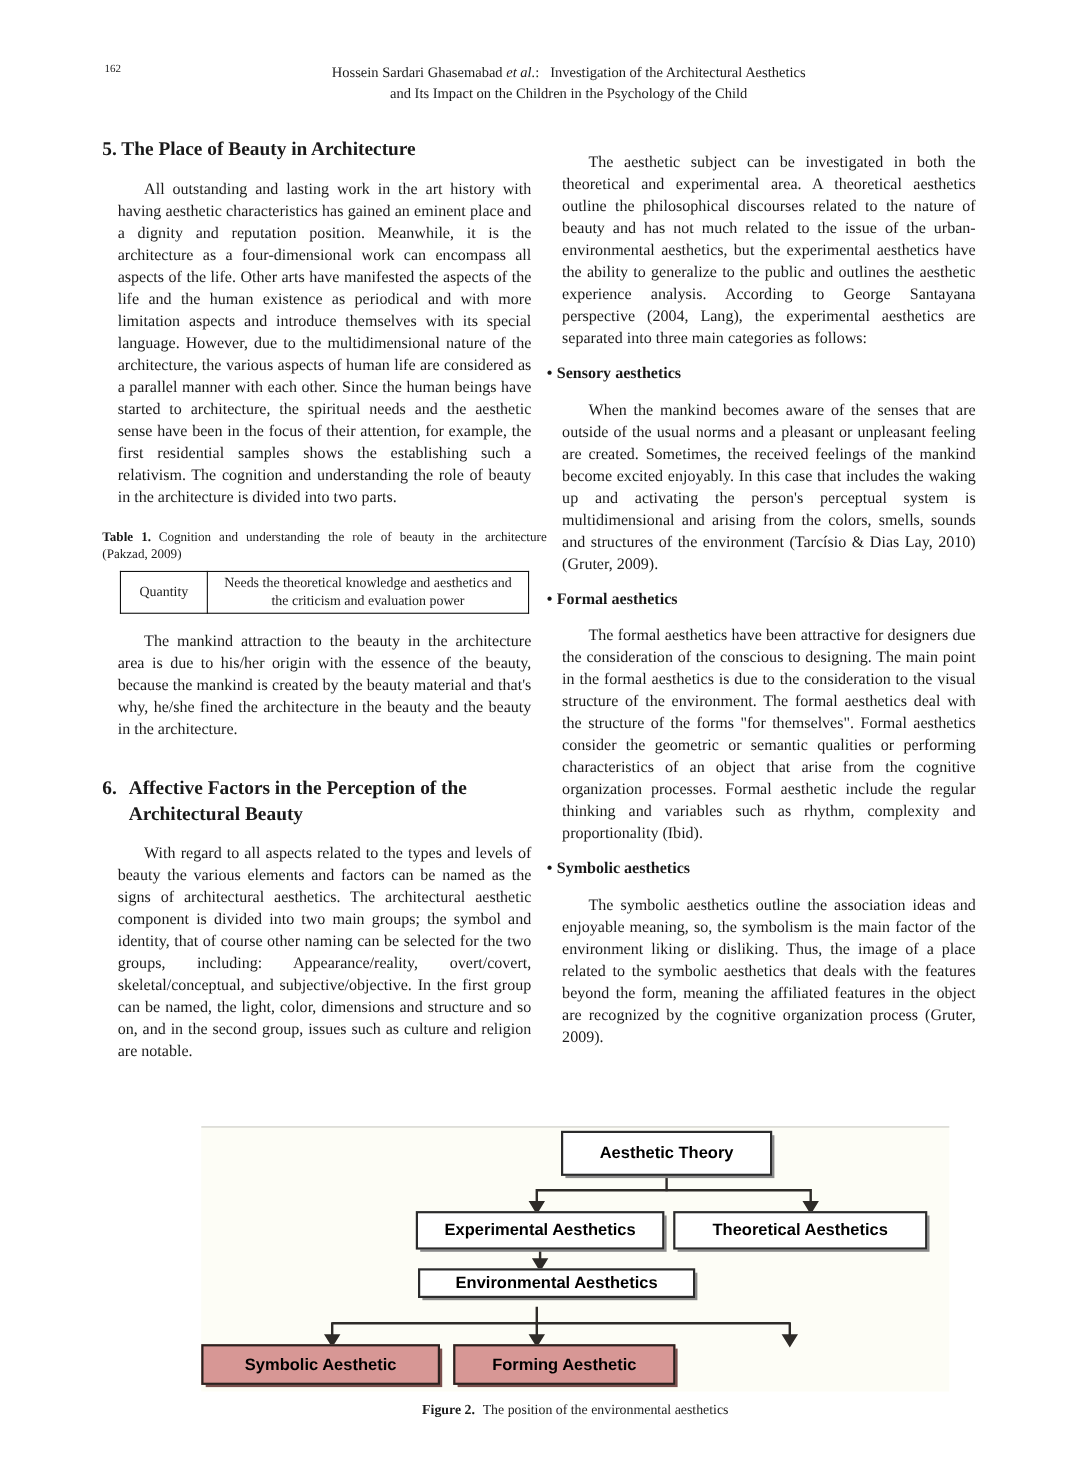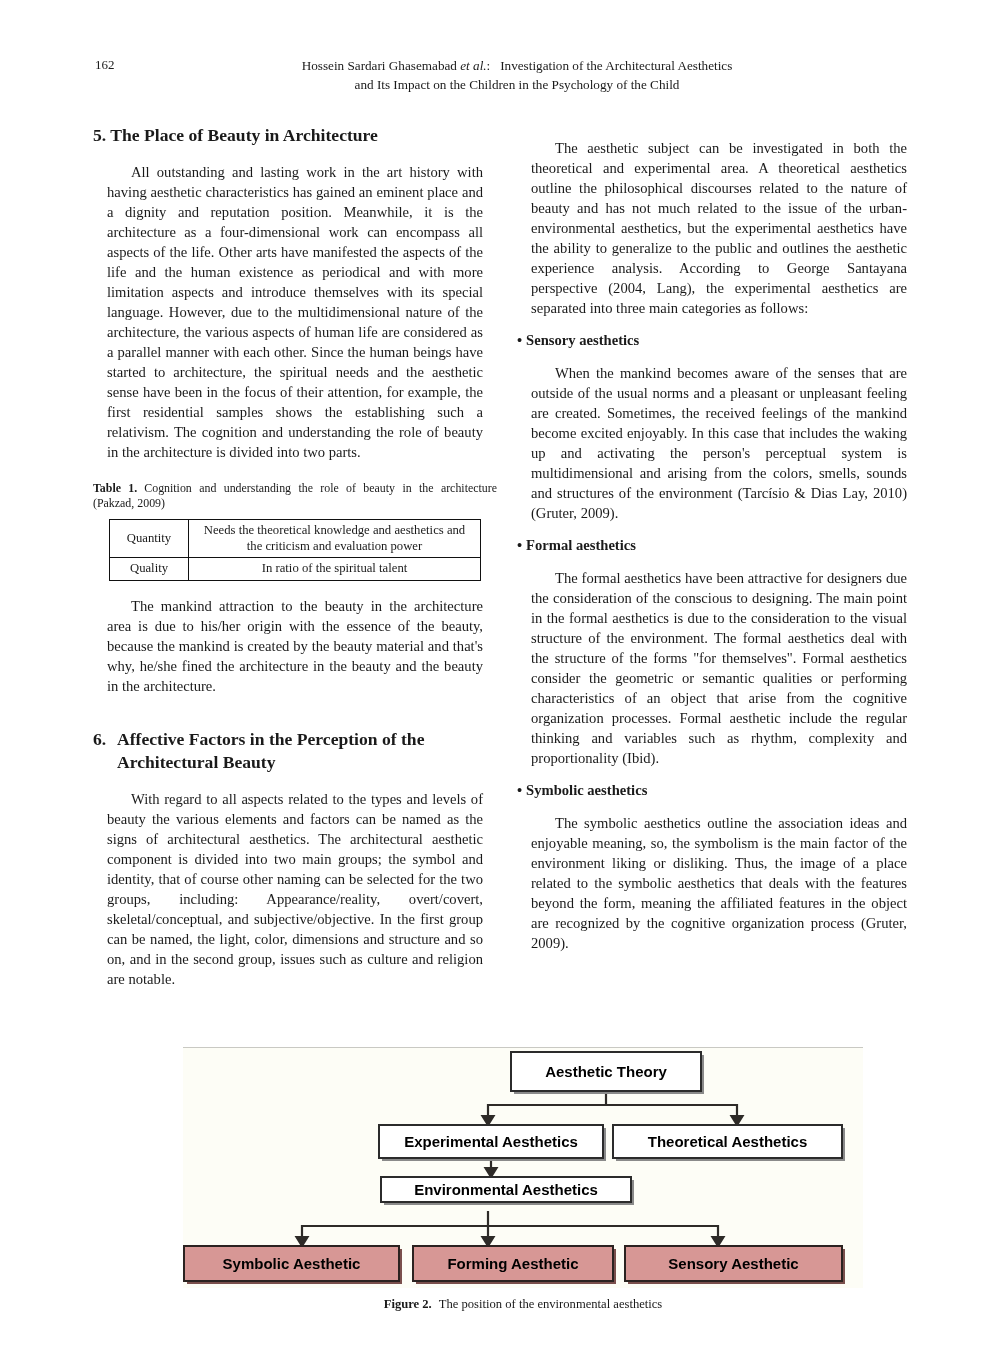--- a/index.html
+++ b/index.html
@@ -4,24 +4,24 @@
 <style>
   html,body{margin:0;padding:0;}
   body{
     width:992px;height:1347px;background:#ffffff;overflow:hidden;
     font-family:"Liberation Serif", serif;color:#1a1a1a;
     -webkit-font-smoothing:antialiased;
   }
   .page{position:relative;width:992px;height:1347px;}
   
   .hdr{position:relative;padding-top:57px;height:40px;}
-  .pgnum{position:absolute;left:95px;top:57px;font-size:13px;}
+  .pgnum{position:absolute;left:95px;top:57px;font-size:10px;}
   .rtitle{width:100%;text-align:center;font-size:13.2px;line-height:18.5px;margin-left:21px;}
   
-  .columns{display:flex;gap:20px;padding:0 71px 0 93px;margin-top:27px;}
+  .columns{display:flex;padding:0 71px 0 93px;margin-top:27px;}
   .col{width:404px;}
   h2{font-size:17.6px;line-height:23px;margin:0 0 15px 0;font-weight:bold;}
   .h-hang{display:flex;margin-top:32px;}
   .h-hang .num{flex:0 0 24px;}
   .col p{font-size:14.6px;line-height:20px;margin:14px;text-align:justify;text-indent:24px;}
   .tblcap{margin-top:19px;font-size:11.9px;line-height:14.5px;text-align:justify;}
   .tblcap b{margin-right:7px;}
   table.t1{border-collapse:collapse;margin:9px 0 0 16px;width:372px;}
   table.t1 td{border:1px solid #111;font-size:12.7px;line-height:15.5px;text-align:center;vertical-align:middle;padding:3px 8px;}
   table.t1 td.c1{width:62px;}
@@ -70,24 +70,20 @@
 
       <div class="tblcap">
         <b>Table 1.</b><span>Cognition and understanding the role of beauty in the architecture (Pakzad, 2009)</span>
       </div>
       <table class="t1">
         <tbody>
             <tr>
           <td class="c1">Quantity</td>
           <td>Needs the theoretical knowledge and aesthetics and the criticism and evaluation power</td>
         </tr>
-        <tr>
-          <td class="c1">Quality</td>
-          <td>In ratio of the spiritual talent</td>
-        </tr>
       </tbody>
         </table>
 
       <p class="after-table">The mankind attraction to the beauty in the architecture area is due to his/her origin with the essence of the beauty, because the mankind is created by the beauty material and that's why, he/she fined the architecture in the beauty and the beauty in the architecture.</p>
 
       <h2 class="h-hang">
         <span class="num">6.</span>
         <span>Affective Factors in the Perception of the Architectural Beauty</span>
       </h2>
       <p>With regard to all aspects related to the types and levels of beauty the various elements and factors can be named as the signs of architectural aesthetics. The architectural aesthetic component is divided into two main groups; the symbol and identity, that of course other naming can be selected for the two groups, including: Appearance/reality, overt/covert, skeletal/conceptual, and subjective/objective. In the first group can be named, the light, color, dimensions and structure and so on, and in the second group, issues such as culture and religion are notable.</p>
@@ -135,20 +131,19 @@
           <line x1="535" y1="177" x2="535" y2="190"></line>
           <polygon points="529.5,189 540.5,189 535,198"></polygon>
         </g>
       </svg>
       <div class="node n-root">Aesthetic Theory</div>
       <div class="node n-theo">Theoretical Aesthetics</div>
       <div class="node n-exp">Experimental Aesthetics</div>
       <div class="node n-env">Environmental Aesthetics</div>
       <div class="leaf n-sym">Symbolic Aesthetic</div>
       <div class="leaf n-form">Forming Aesthetic</div>
-      <div class="leaf n-sen">Sensory Aesthetic</div>
     </div>
     <figcaption>
       <b>Figure 2.</b><span>The position of the environmental aesthetics</span>
     </figcaption>
   </figure>
 
 </div>
 
 </body></html>

